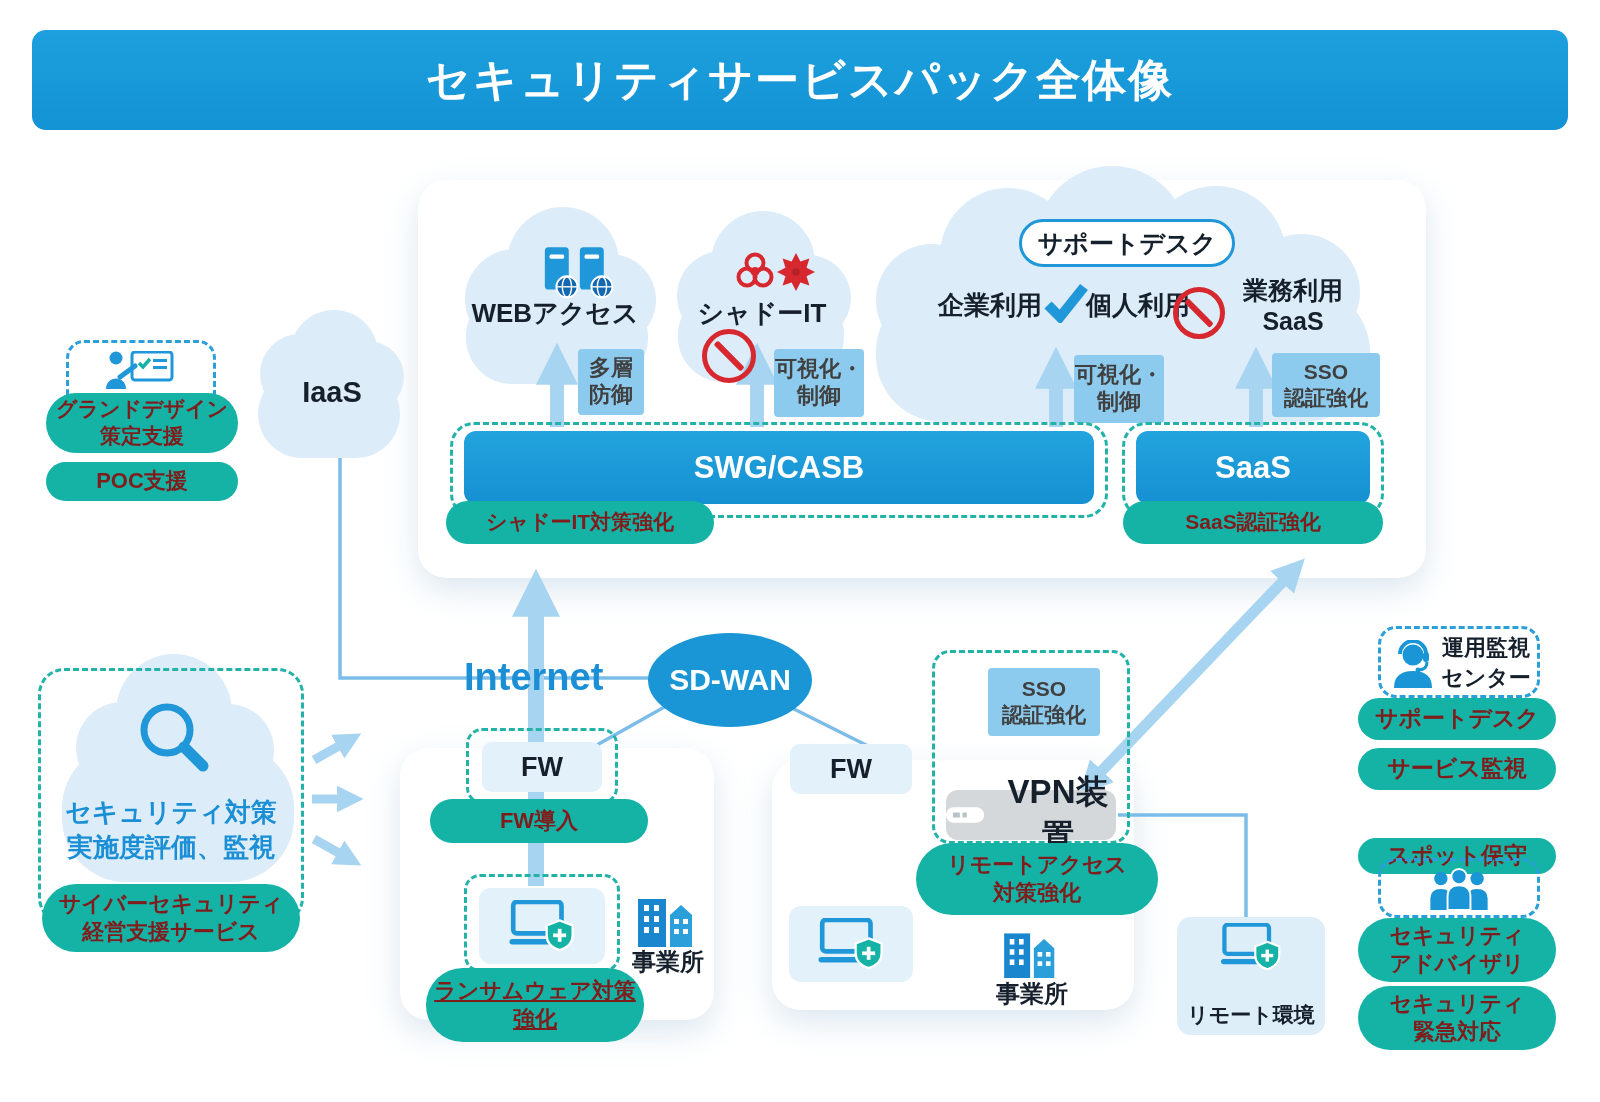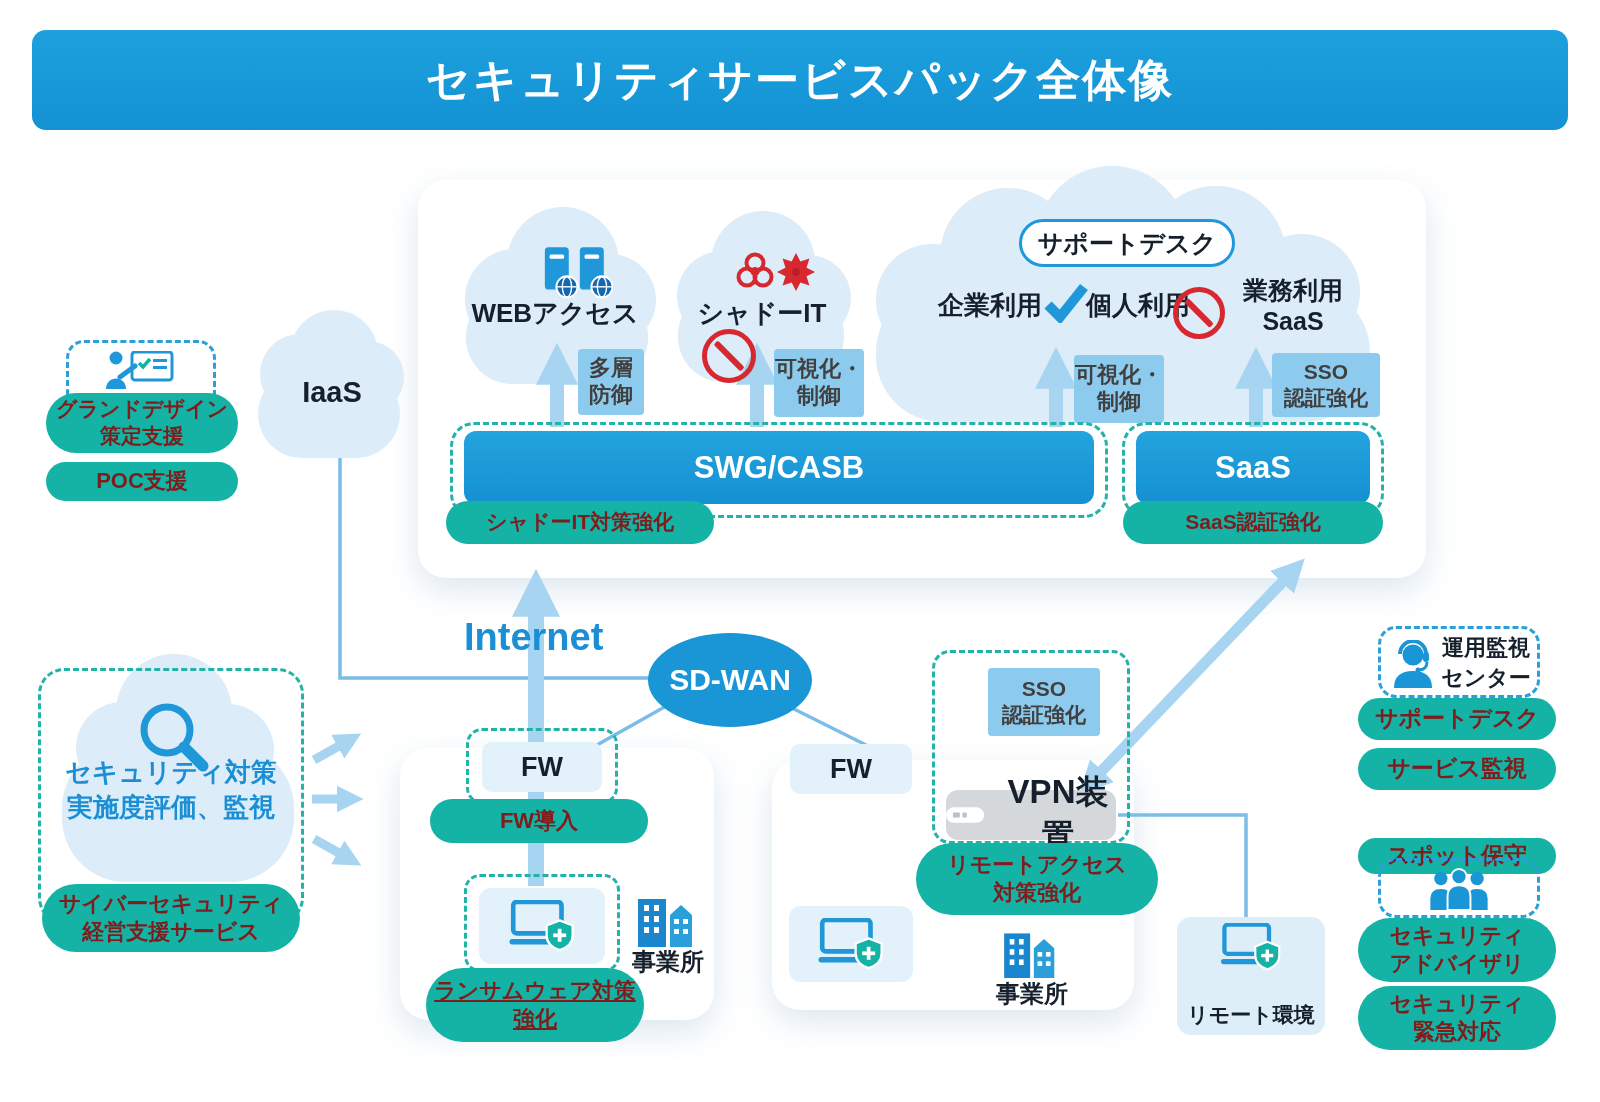--- a/index.html
+++ b/index.html
@@ -17,21 +17,21 @@
   .pill{background:#14b3a6;color:#7f1d1d;border-radius:999px;line-height:1.28;z-index:3;}
   .bluetag{background:#8dcbee;color:#404040;border-radius:4px;line-height:1.22;z-index:3;}
   .bluebar{background:linear-gradient(180deg,#23a4de,#1590d2);color:#fff;border-radius:12px;z-index:3;}
   .dash-teal{border:3px dashed #23b2a7;border-radius:20px;z-index:3;}
   .dash-blue{border:3px dashed #2a9fd9;border-radius:18px;z-index:3;}
   .litebox{background:#e3f1fb;border-radius:10px;z-index:3;}
   .badge{background:#fff;border:3px solid #1f97d9;border-radius:28px;z-index:3;}
   .graypill{background:#d4d8da;border-radius:12px;z-index:3;}
   .prohibit{border:5px solid #d7282f;border-radius:50%;background:transparent;position:absolute;z-index:4;}
   .prohibit::after{content:'';position:absolute;left:50%;top:50%;width:86%;height:14%;background:#d7282f;border-radius:2px;transform:translate(-50%,-50%) rotate(45deg);}
-  .blue-text{color:#1a8fd6;}
+  .blue-text{color:#1a8fd6;margin-top:40px;}
   svg{display:block;}
 </style>
 </head>
 <body>
 
 <div class="stage">
 
   <div class="whitebox" style="left:418px;top:180px;width:1008px;height:398px;"></div>
   <div class="whitebox" style="left:400px;top:748px;width:314px;height:272px;"></div>
   <div class="whitebox" style="left:772px;top:760px;width:362px;height:250px;"></div>

